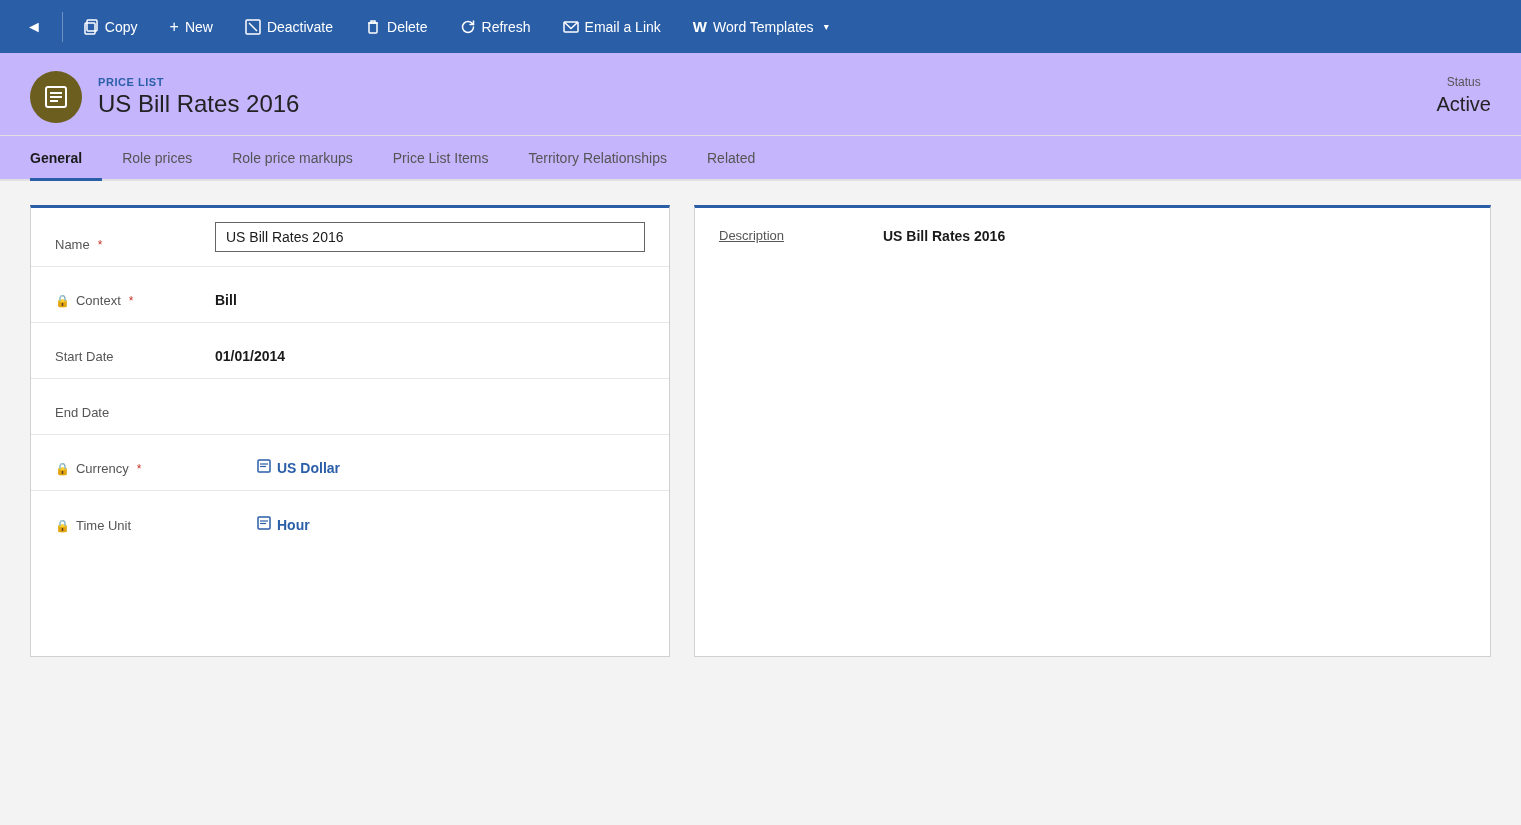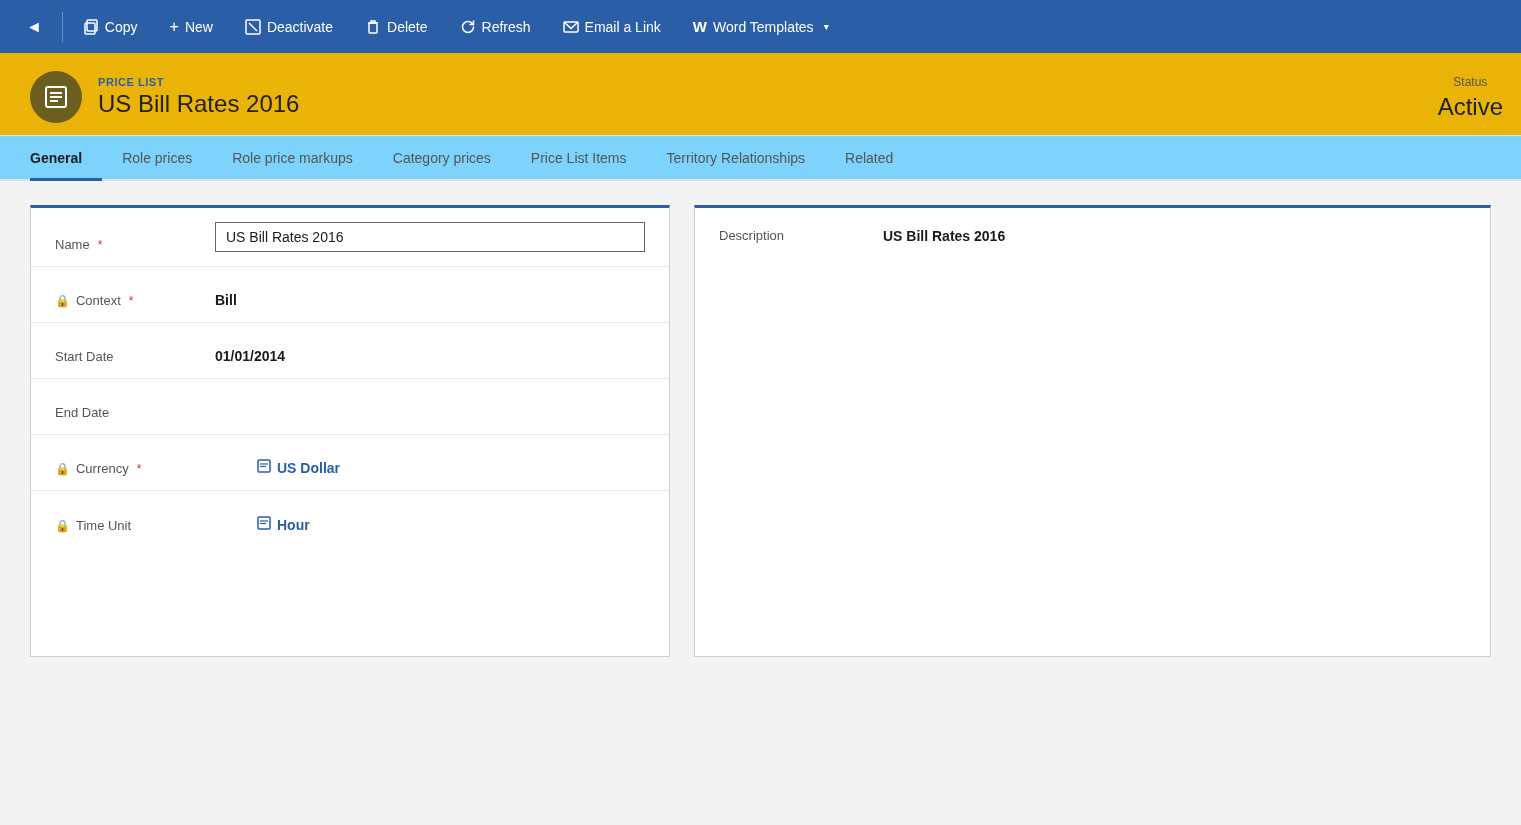--- a/index.html
+++ b/index.html
@@ -30,45 +30,45 @@
     }
     .toolbar-icon {
       font-size: 16px;
       display: flex;
       align-items: center;
     }
     .toolbar-divider { width: 1px; height: 30px; background: rgba(255,255,255,0.3); margin: 0 4px; }
 
     
     .header-area {
-      background: #eab308;
-      padding: 18px 18px 12px 30px;
+      background: #c4b5fd;
+      padding: 18px 30px 12px 30px;
       border-bottom: 1px solid #e0e0e0;
       display: flex;
       align-items: flex-start;
       justify-content: space-between;
     }
     .header-left { display: flex; align-items: center; gap: 16px; }
     .entity-icon {
       width: 52px; height: 52px;
       background: #6b5e1f;
       border-radius: 50%;
       display: flex; align-items: center; justify-content: center;
       color: #fff;
       font-size: 22px;
     }
     .entity-label { font-size: 11px; color: #2a5fa8; font-weight: 600; letter-spacing: 0.05em; text-transform: uppercase; }
     .entity-title { font-size: 24px; color: #222; font-weight: 400; margin-top: 2px; }
     .header-right { text-align: right; padding-top: 4px; }
     .status-label { font-size: 12px; color: #555; margin-bottom: 4px; text-align: center; }
-    .status-value { font-size: 24px; color: #222; }
+    .status-value { font-size: 20px; color: #222; }
 
     
     .tabs-bar {
-      background: #7dd3fc;
+      background: #c4b5fd;
       padding: 0 30px;
       border-bottom: 2px solid #e0e0e0;
       display: flex;
       gap: 0;
     }
     .tab {
       padding: 14px 20px 12px 20px;
       cursor: pointer;
       font-size: 14px;
       color: #555;
@@ -143,21 +143,21 @@
 
     
     .desc-panel {
       background: #fff;
       border: 1px solid #d0d0d0;
       border-top: 3px solid #2a5fa8;
       flex: 1;
       padding: 20px 24px;
     }
     .desc-row { display: flex; gap: 24px; }
-    .desc-label { flex: 0 0 140px; font-size: 13px; color: #555; }
+    .desc-label { flex: 0 0 140px; font-size: 13px; color: #555; text-decoration: underline; }
     .desc-value { font-size: 14px; color: #1a1a1a; font-weight: 600; }
   </style>
 </head>
 <body>
 
 <div class="toolbar">
   <button class="toolbar-btn">
     <span class="toolbar-icon">◄</span>
   </button>
   <div class="toolbar-divider"></div>
@@ -236,21 +236,20 @@
   <div class="header-right">
     <div class="status-label">Status</div>
     <div class="status-value">Active</div>
   </div>
 </div>
 
 <div class="tabs-bar">
   <div class="tab active">General</div>
   <div class="tab">Role prices</div>
   <div class="tab">Role price markups</div>
-  <div class="tab">Category prices</div>
   <div class="tab">Price List Items</div>
   <div class="tab">Territory Relationships</div>
   <div class="tab">Related</div>
 </div>
 
 <div class="main-content">
 
   <div class="form-panel">
 
     <div class="form-row">

